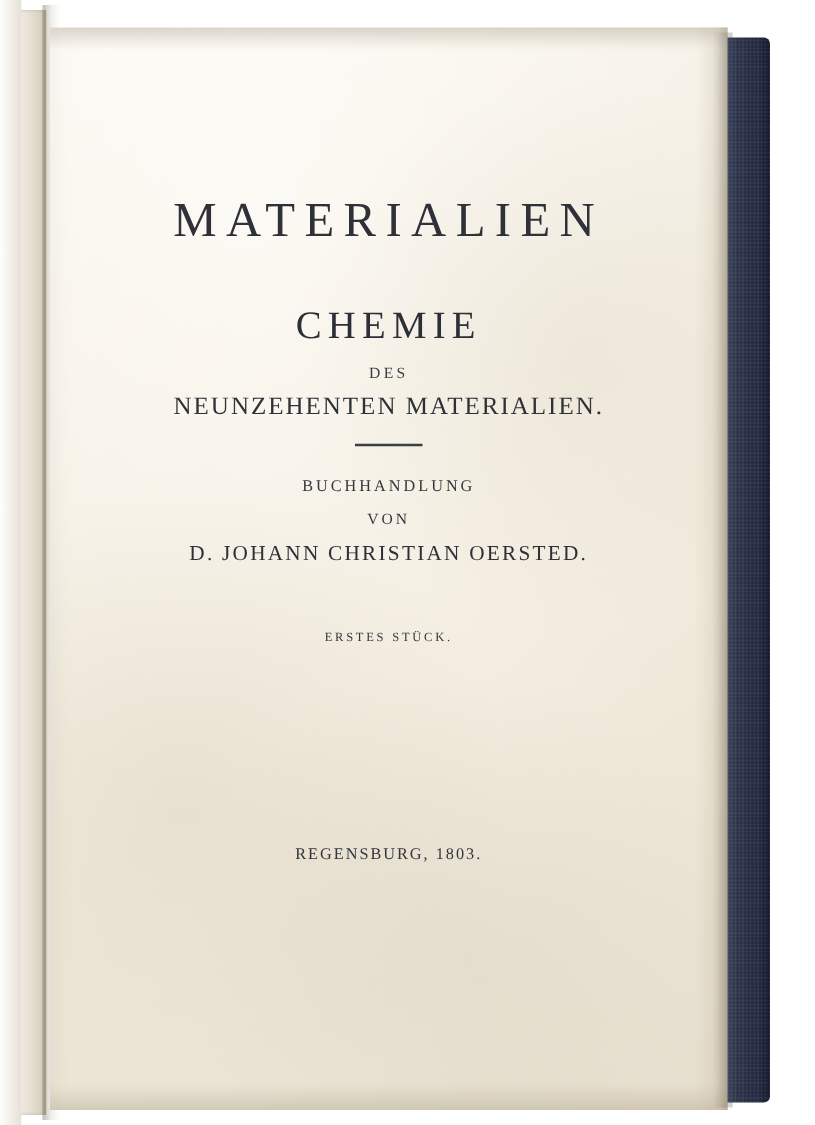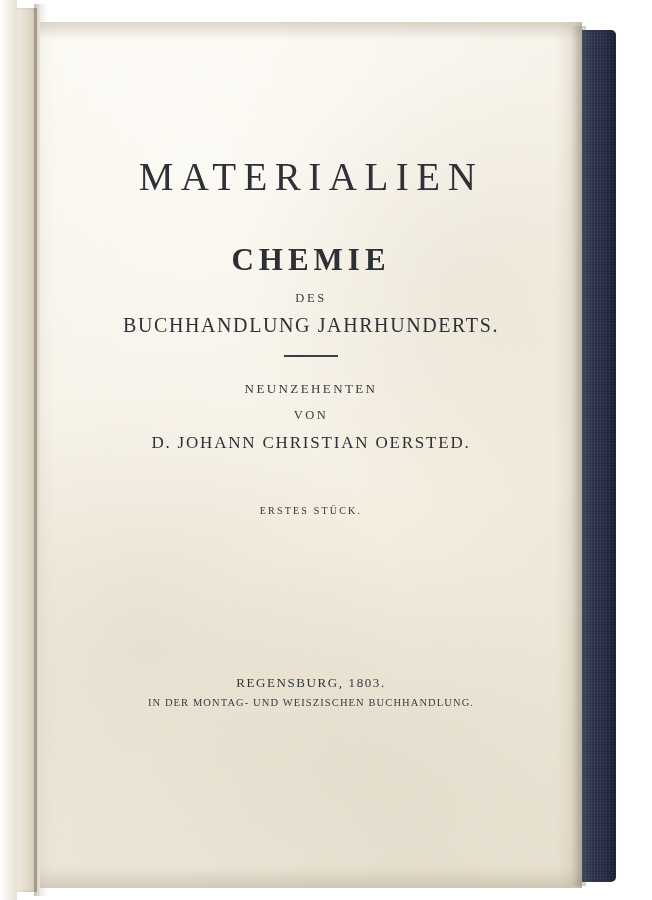--- a/index.html
+++ b/index.html
@@ -160,21 +160,21 @@
     color: #3a3d45;
   }
 
   .title-chemie {
     position: absolute;
     left: 0;
     right: 0;
     top: 220px;
     font-size: 31px;
     letter-spacing: 5px;
-    font-weight: 700;
+    font-weight: 400;
     color: #2c2f36;
   }
 
   .sub-des {
     position: absolute;
     left: 0;
     right: 0;
     top: 269px;
     font-size: 12.5px;
     letter-spacing: 2.6px;
@@ -270,32 +270,31 @@
   <div class="page">
     <div class="page-grain"></div>
     <div class="page-edge-top"></div>
     <div class="page-edge-right"></div>
     <div class="page-edge-bottom"></div>
 
     <div class="content">
       <div class="main-title">MATERIALIEN</div>
       <div class="title-chemie">CHEMIE</div>
       <div class="sub-des">DES</div>
-      <div class="title-century">BUCHHANDLUNG JAHRHUNDERTS.</div>
+      <div class="title-century">NEUNZEHENTEN MATERIALIEN.</div>
 
       <div class="rule"></div>
 
-      <div class="ed-hrsg">NEUNZEHENTEN</div>
+      <div class="ed-hrsg">BUCHHANDLUNG</div>
       <div class="ed-von">VON</div>
       <div class="ed-name">D. JOHANN CHRISTIAN OERSTED.</div>
 
       <div class="part-label">ERSTES STÜCK.</div>
 
       <div class="imprint-place">REGENSBURG, 1803.</div>
-      <div class="imprint-publisher">IN DER MONTAG- UND WEISZISCHEN BUCHHANDLUNG.</div>
     </div>
   </div>
 
   <div class="binding-shadow-left"></div>
   <div class="binding">
     <div class="binding-texture"></div>
   </div>
 
 </div>
 

